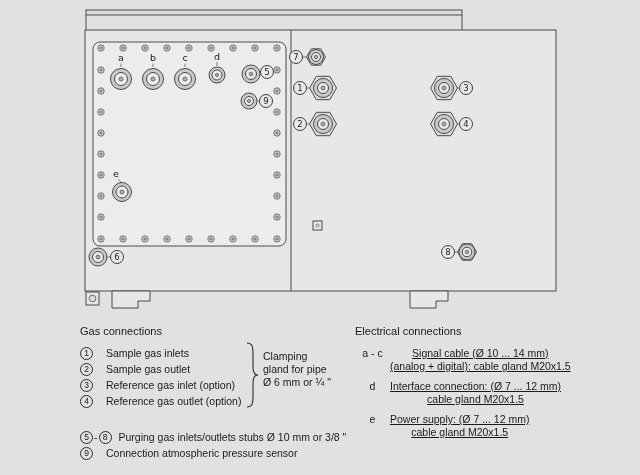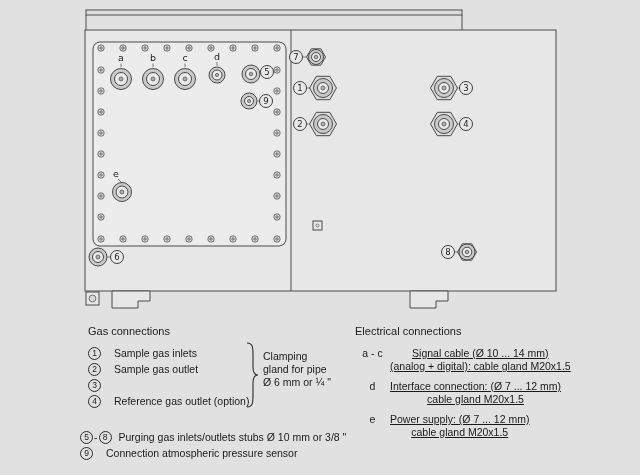--- a/index.html
+++ b/index.html
@@ -365,32 +365,33 @@
       <text x="448" y="255" class="cnumtxt">8</text>
       <line x1="454.5" y1="252" x2="458" y2="252" class="thin"></line>
     </g>
     <g>
       <circle cx="266" cy="101" r="6.5" class="co"></circle>
       <text x="266" y="104" class="cnumtxt">9</text>
       <line x1="257.5" y1="101" x2="259.5" y2="101" class="thin"></line>
     </g>
   </svg>
 
-  <div class="legend" style="left:88px;top:325px;width:260px;">
+  <div class="legend" style="left:80px;top:325px;width:260px;">
     <div class="ltitle">Gas connections</div>
     <div class="lrow">
       <span class="cnum">1</span>
       <span class="ltext">Sample gas inlets</span>
     </div>
     <div class="lrow">
       <span class="cnum">2</span>
       <span class="ltext">Sample gas outlet</span>
     </div>
     <div class="lrow">
       <span class="cnum">3</span>
+      <span class="ltext">Reference gas inlet (option)</span>
     </div>
     <div class="lrow">
       <span class="cnum">4</span>
       <span class="ltext">Reference gas outlet (option)</span>
     </div>
   </div>
 
   <svg class="brace" width="15" height="68" viewBox="0 0 15 68" style="position:absolute;left:245px;top:341px;">
     <path d="M2,2 C8,2 8,7 8,14 L8,26 C8,32 10,34 13,34 C10,34 8,36 8,42 L8,54 C8,61 8,66 2,66" fill="none" stroke="#2c2c2c" stroke-width="1.1"></path>
   </svg>

